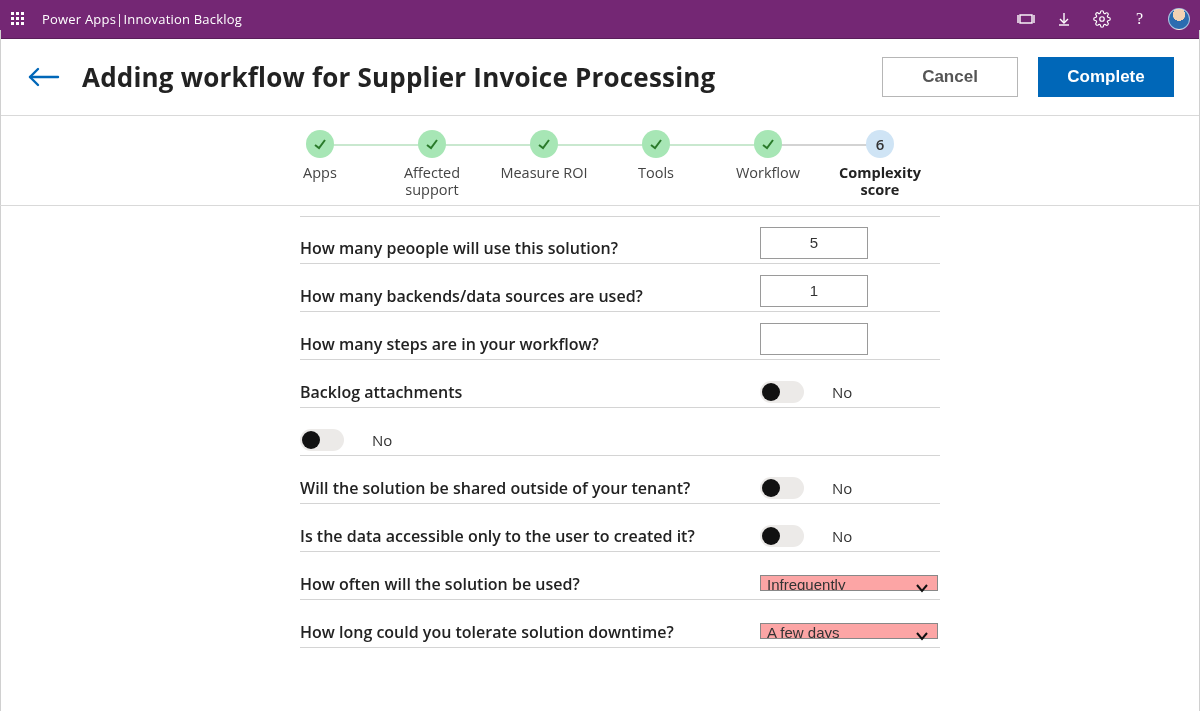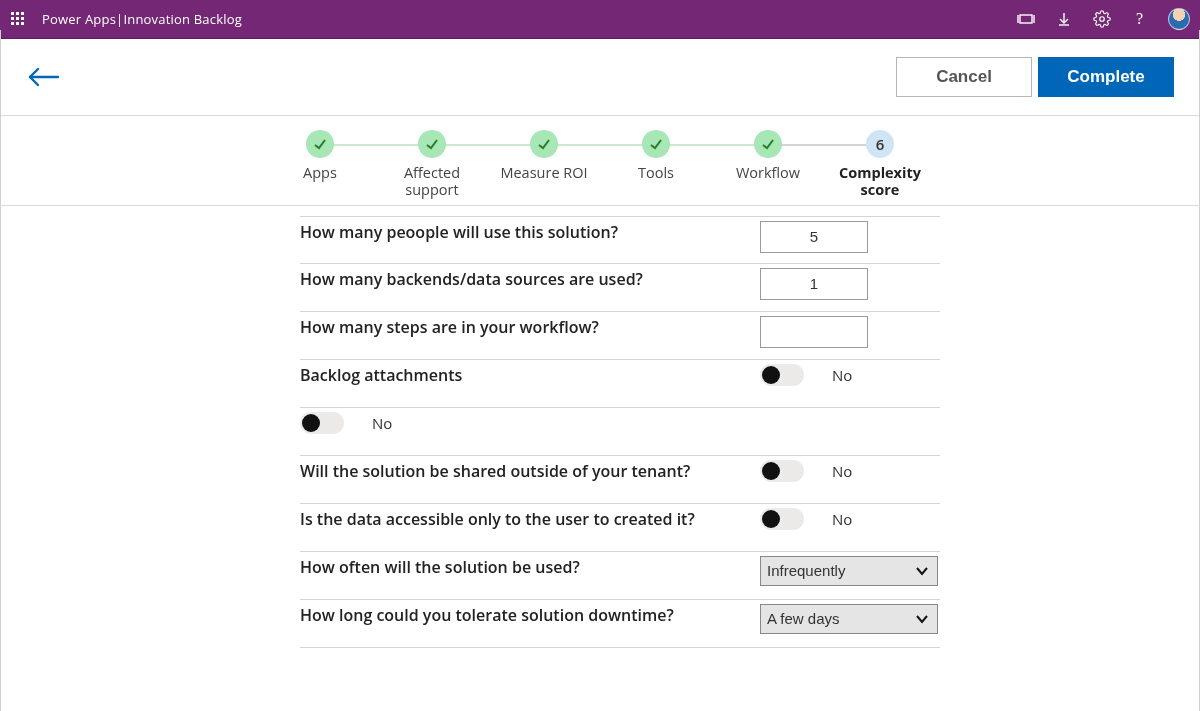--- a/index.html
+++ b/index.html
@@ -64,21 +64,21 @@
   .header-spacer{flex:1;}
   .btn {
     height:40px;
     min-width:136px;
     font-size:17px;
     font-weight:600;
     border:1px solid #b6b6b6;
     background:#fff;
     color:#555;
     cursor:pointer;
-    margin-left:6px;
+    margin-left:20px;
   }
   .btn.primary {
     background:#0067b8;
     border-color:#0067b8;
     color:#fff;
   }
 
   .stepper {
     display:flex;
     justify-content:center;
@@ -124,21 +124,21 @@
     line-height:1.2;
   }
   .step.current-step .step-label{ font-weight:700; color:#222;}
 
   .form-area {
     width:640px;
     margin: 10px auto 0 300px;
   }
   .frow {
     display:flex;
-    align-items:flex-start;
+    align-items:flex-end;
     min-height:48px;
     padding:4px 0;
     border-bottom:1px solid #d4d4d4;
   }
   .frow:first-child{border-top:1px solid #d4d4d4;}
   .flabel{
     flex: 0 0 460px;
     font-size:16px;
     font-weight:600;
     color:#222;
@@ -171,26 +171,26 @@
     border-radius:50%;
     background:#111;
   }
   .toggle-label{
     font-size:15px;
     color:#333;
     width:30px;
   }
   select.sel{
     width:178px;
-    height:30px;
+    height:16px;
     border:1px solid #888;
     font-size:15px;
     padding:0 6px;
     color:#333;
-    background:#e5e5e5;
+    background:#fca5a5;
     appearance:none;
   }
   .sel-wrap{
     position:relative;
     width:178px;
   }
   .sel-wrap .chev{
     position:absolute;
     right:8px; top:6px;
     pointer-events:none;
@@ -260,20 +260,21 @@
 </div>
 <div class="thinline"></div>
 
 <div class="header-row">
   <span class="back-arrow">
     <svg width="34" height="24" viewBox="0 0 34 24" fill="none" stroke="#0067b8" stroke-width="2.4" stroke-linecap="round" stroke-linejoin="round">
       <line x1="32" y1="12" x2="4" y2="12"></line>
       <polyline points="12,4 4,12 12,20"></polyline>
     </svg>
   </span>
+  <h1 class="page-title">Adding workflow for Supplier Invoice Processing</h1>
   <span class="header-spacer"></span>
   <button class="btn">Cancel</button>
   <button class="btn primary">Complete</button>
 </div>
 
 <div class="stepper">
   <div class="step">
     <div class="circle">
         <svg width="16" height="16" viewBox="0 0 16 16" fill="none" stroke="#2a7a2a" stroke-width="2">
           <polyline points="3,9 7,12 13,4"></polyline>

